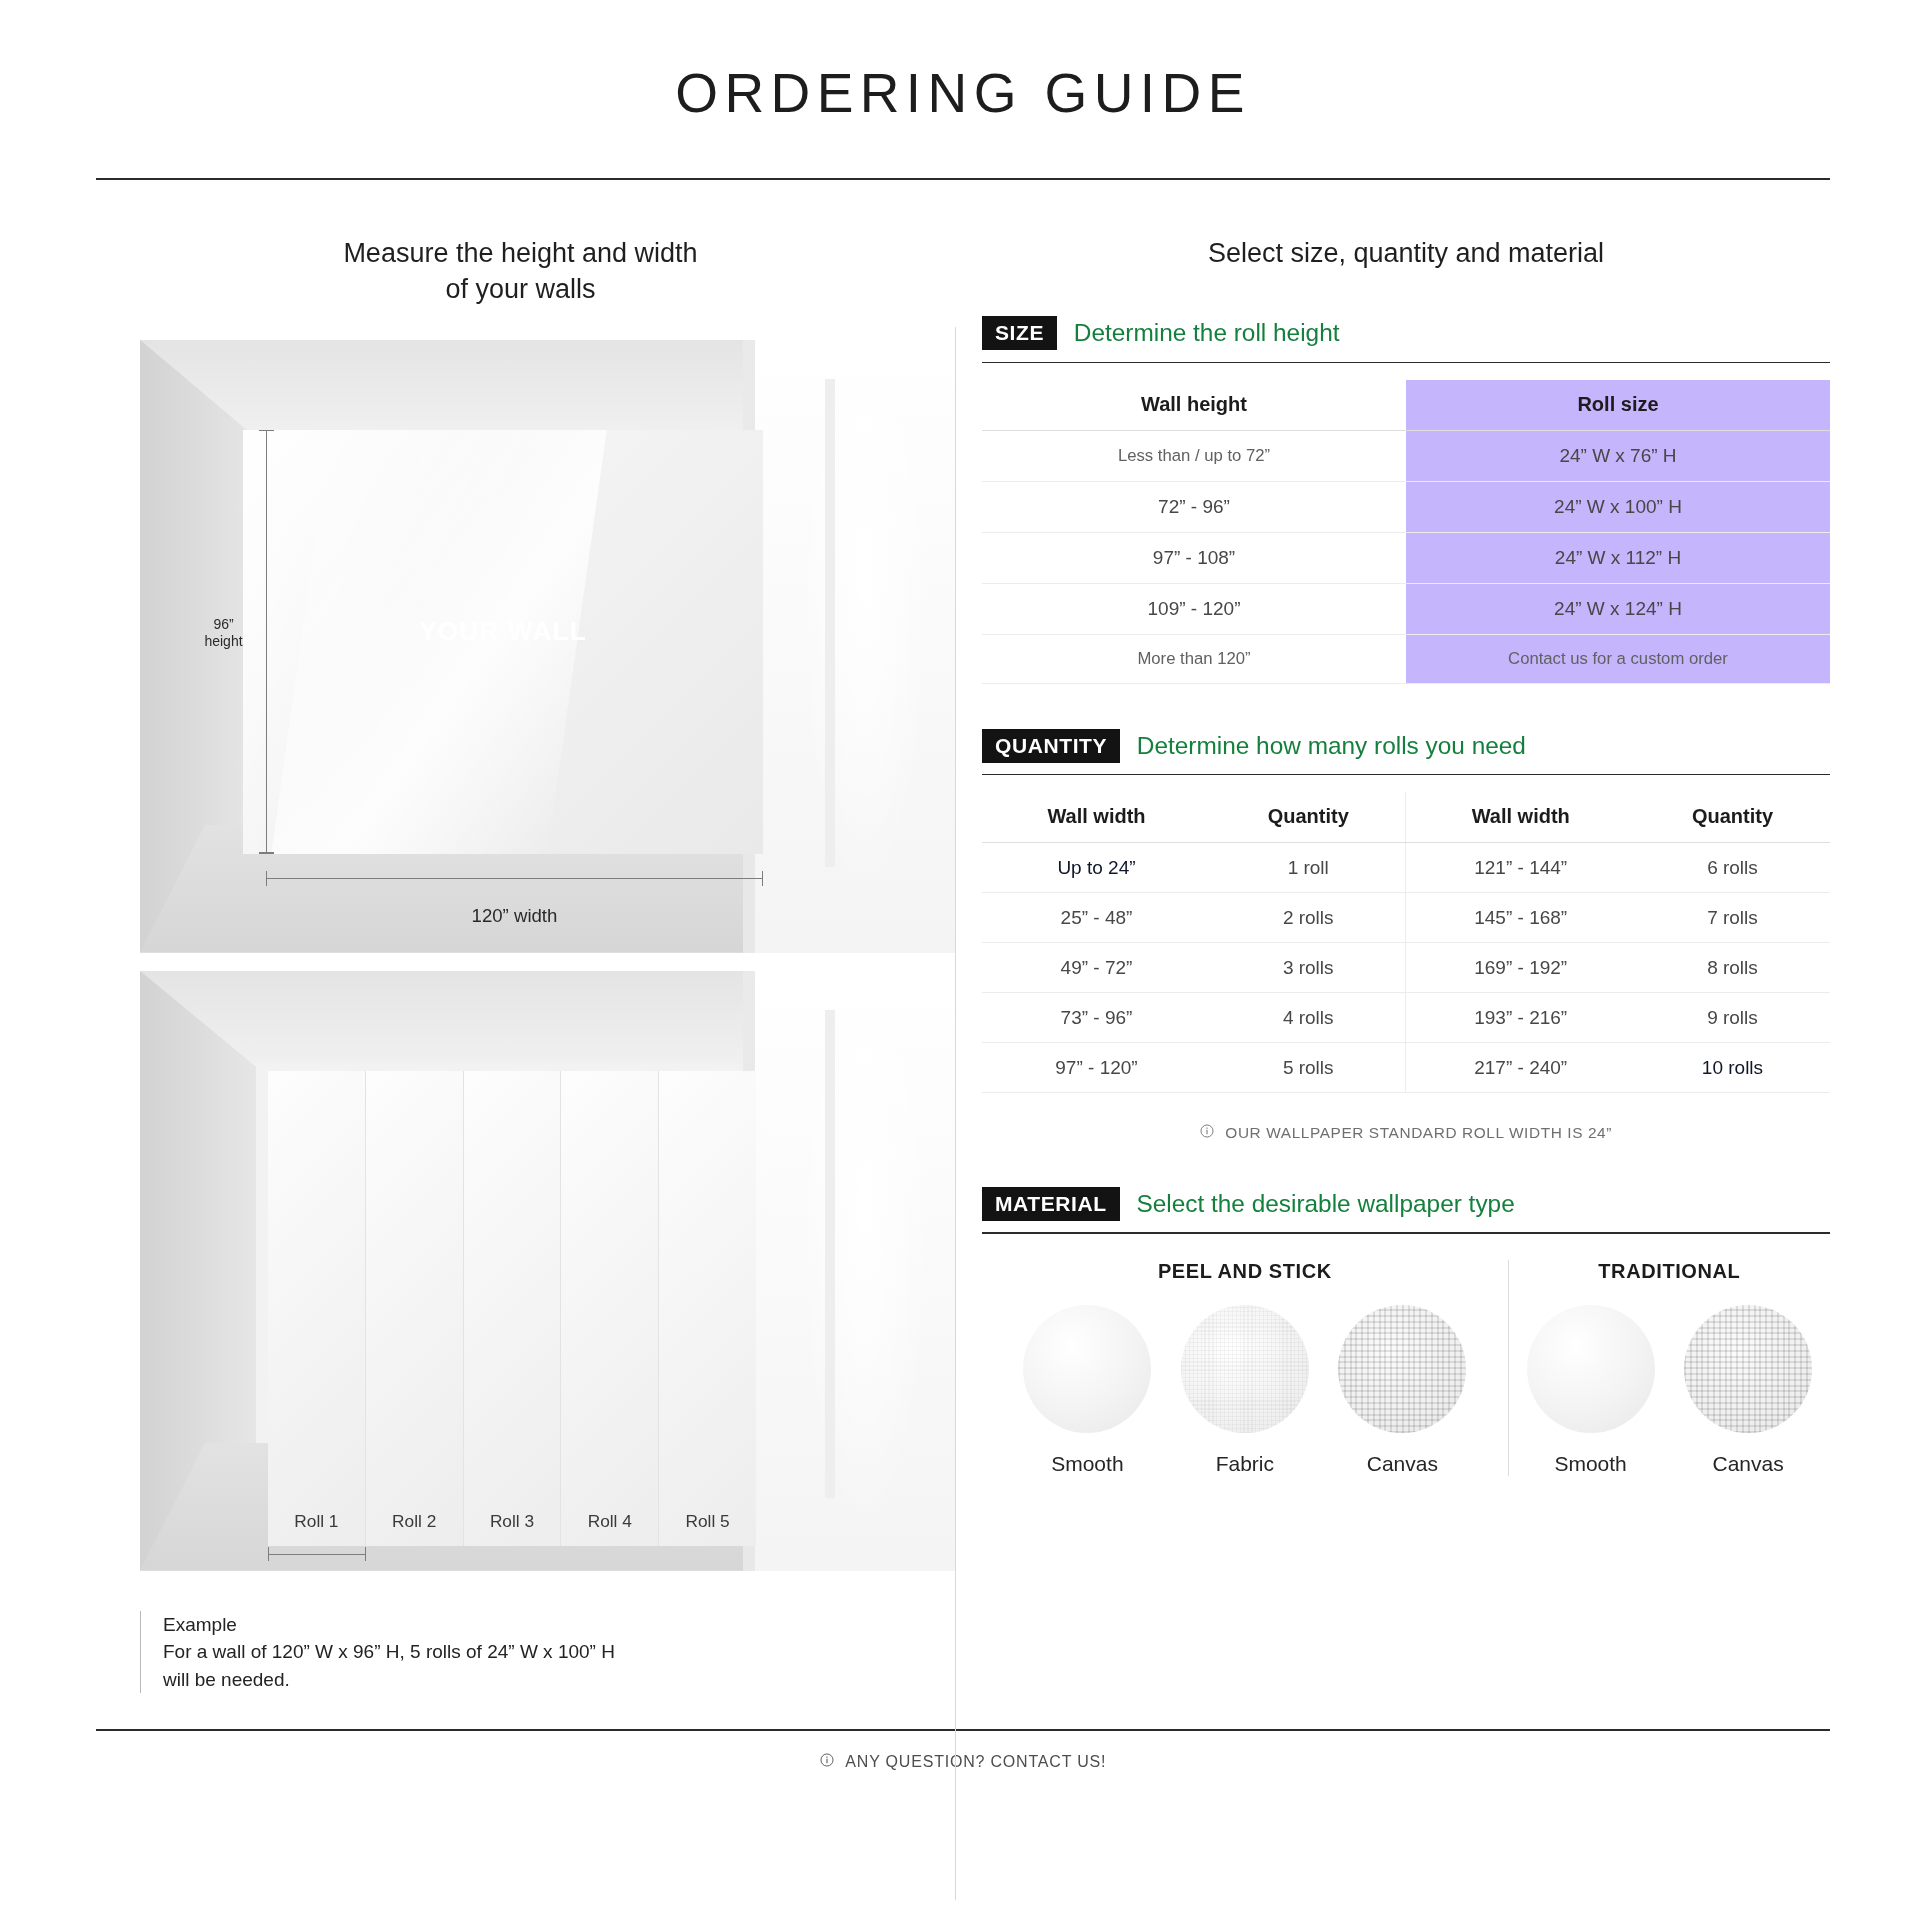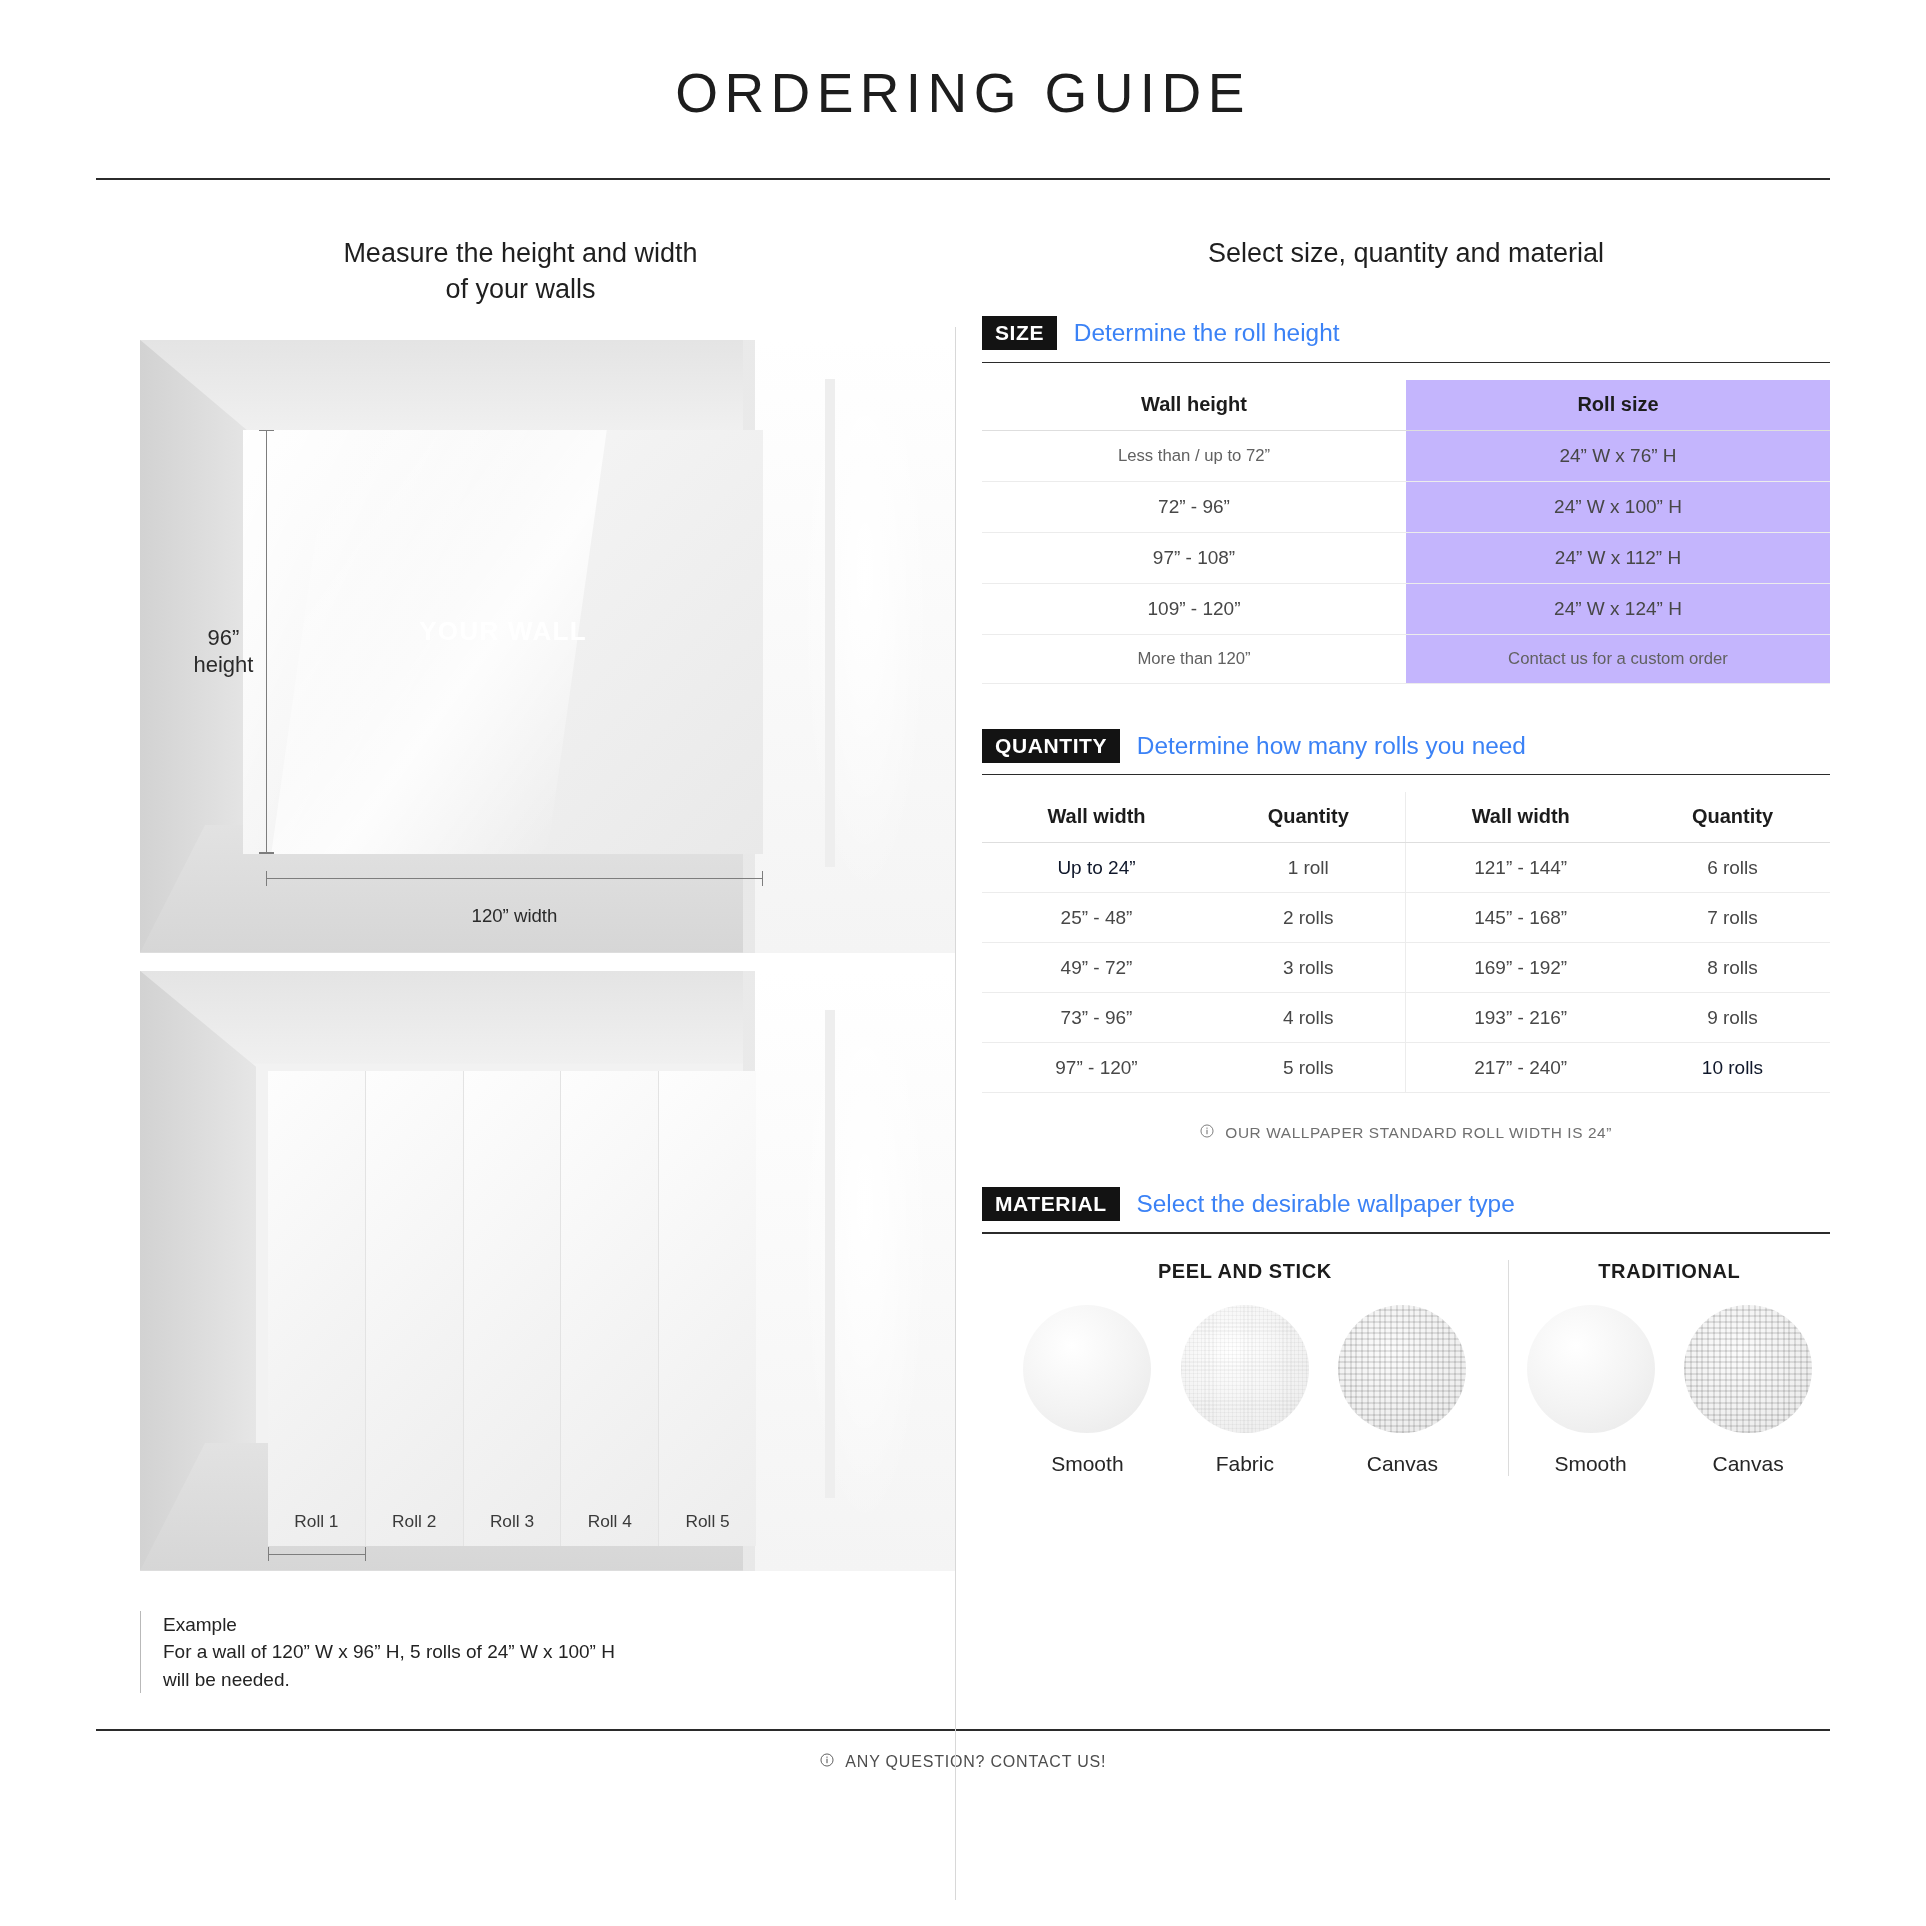--- a/index.html
+++ b/index.html
@@ -124,22 +124,22 @@
   .dim-v {
     position: absolute; left: 126px; top: 90px; width: 1.3px; height: 424px;
     background: #7d7d7d;
   }
   .dim-v::before, .dim-v::after {
     content:""; position:absolute; left:-7px; width:15.4px; height:1.3px; background:#7d7d7d;
   }
   .dim-v::before { top: 0; }
   .dim-v::after { bottom: 0; }
   .dim-v-label {
-    position: absolute; left: 45px; top: 284px; width: 77px;
-    text-align: center; font-size: 22px; color: #2a2a2a; line-height: 1.25;
+    position: absolute; left: 45px; top: 276px; width: 77px;
+    text-align: center; font-size: 14px; color: #2a2a2a; line-height: 1.25;
   }
   .dim-h {
     position: absolute; left: 126px; top: 538px; width: 497px; height: 1.3px;
     background: #7d7d7d;
   }
   .dim-h::before, .dim-h::after {
     content:""; position:absolute; top:-7px; width:1.3px; height:15.4px; background:#7d7d7d;
   }
   .dim-h::before { left: 0; }
   .dim-h::after { right: 0; }
@@ -189,21 +189,21 @@
   
   .section { margin-top: 45px; }
   .section-head { display: flex; align-items: center; position: relative; }
   .tag {
     background: #131313; color: #ffffff;
     font-size: 21px; font-weight: 700; letter-spacing: 0.6px;
     padding: 5.8px 13px 7px 13px;
     line-height: 1;
   }
   .section-title {
-    font-size: 24.4px; color: #3b82f6; margin-left: 16.7px; font-weight: 400; white-space: nowrap;
+    font-size: 24.4px; color: #15803d; margin-left: 16.7px; font-weight: 400; white-space: nowrap;
   }
   .section-rule { height: 1.3px; background: #2b2b2b; margin-top: 11.6px; }
 
   table { width: 100%; border-collapse: collapse; }
   .tbl { margin-top: 16.7px; font-size: 19px; }
   .tbl th {
     font-weight: 700; color: #1c1c1c; font-size: 20px;
     padding: 13px 0 14px 0; text-align: center;
     border-bottom: 1.3px solid #dedede;
   }

